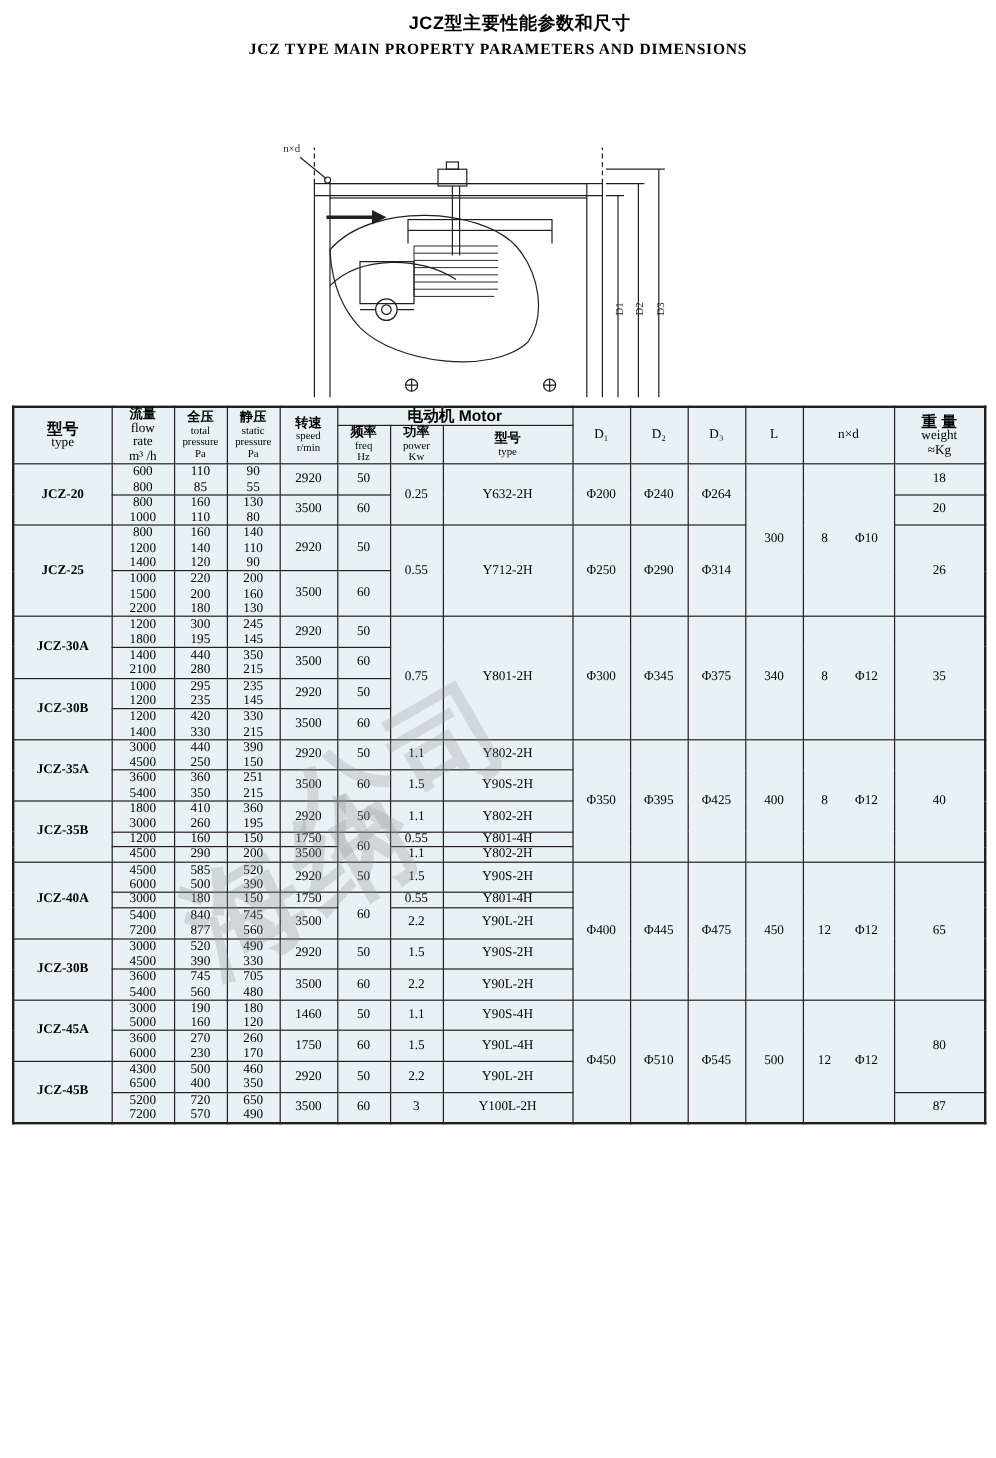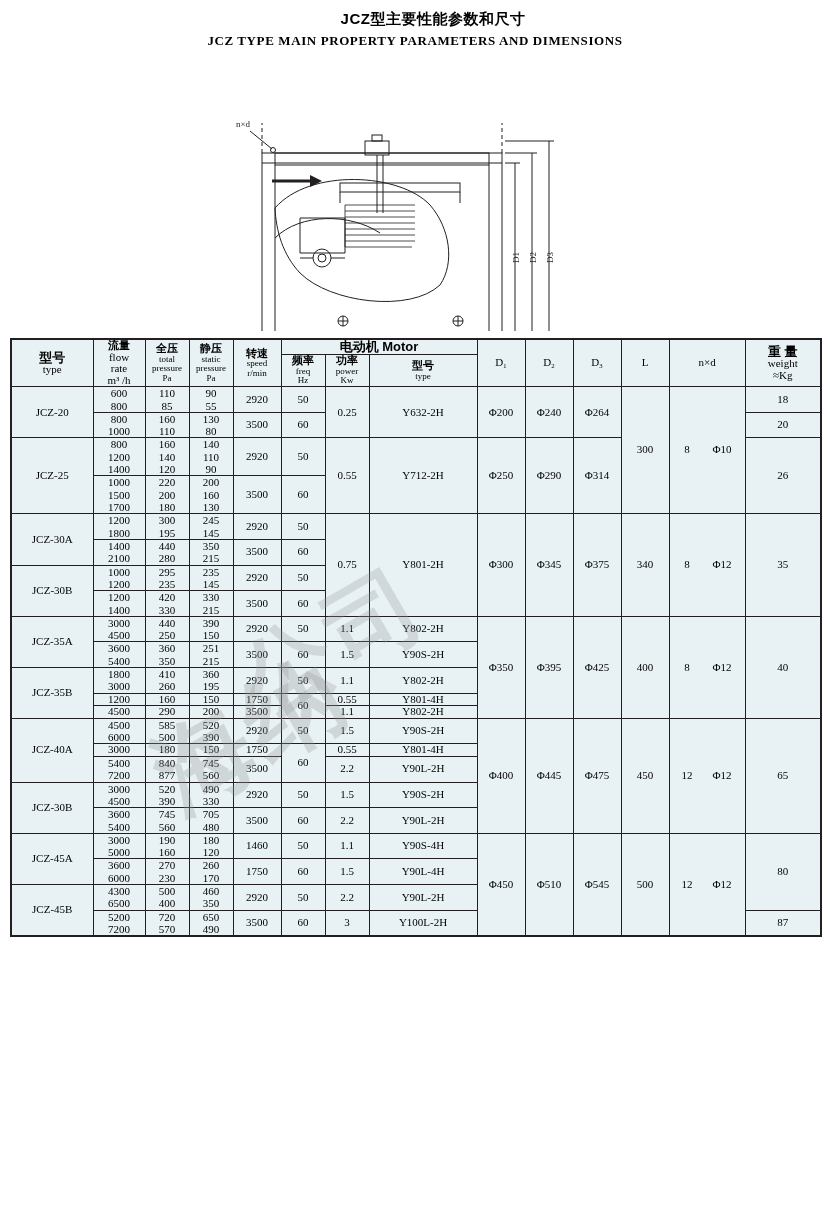--- a/index.html
+++ b/index.html
@@ -61,21 +61,21 @@
   .outer{
     border:2px solid #231f20;
   }
   .hdr{
     font-size:12px;
   }
   .hdr .cn{font-family:"Liberation Sans",sans-serif;font-size:13px;font-weight:bold;display:block;}
   .hdr .cnsm{font-family:"Liberation Sans",sans-serif;font-size:11px;font-weight:bold;display:block;}
   .hdr .en{font-size:11px;display:block;}
   .hdr .ensm{font-size:9px;display:block;line-height:1.05;}
-  .model{font-size:13px;}
+  .model{font-size:13px;font-weight:bold;}
   .num{font-size:12px;}
   .numsm{font-size:11px;}
   .dim{font-size:12px;}
   .wt{font-size:12px;}
   .stack{display:block;text-align:center;}
   .stack span{display:block;line-height:1.12;}
   
   .watermark{
     position:absolute;
     left:0;top:330px;
@@ -370,21 +370,21 @@
     <td class="dim" rowspan="2">Φ250</td>
     <td class="dim" rowspan="2">Φ290</td>
     <td class="dim" rowspan="2">Φ314</td>
     <td class="wt" rowspan="2">26</td>
   </tr>
   <tr>
     <td class="numsm">
             <span class="stack">
               <span>1000</span>
               <span>1500</span>
-              <span>1700</span>
+              <span>2200</span>
             </span>
           </td>
     <td class="numsm">
             <span class="stack">
               <span>220</span>
               <span>200</span>
               <span>180</span>
             </span>
           </td>
     <td class="numsm">

